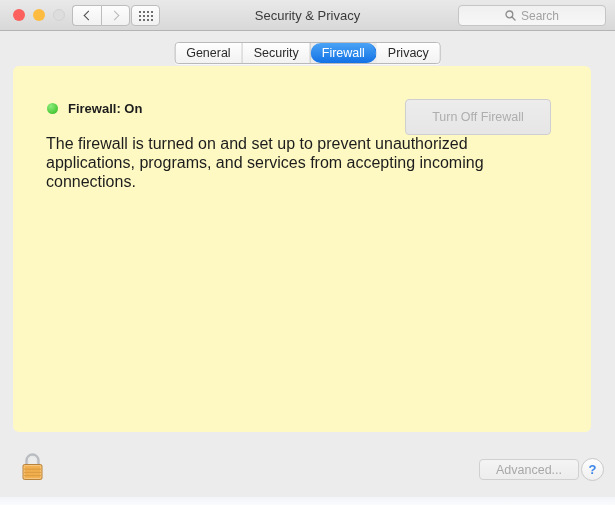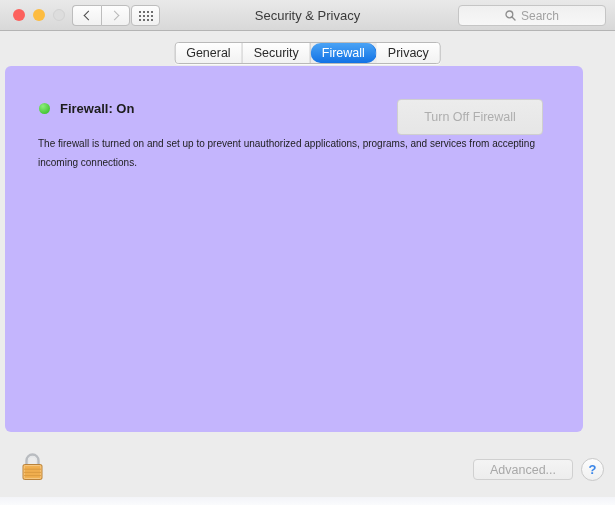--- a/index.html
+++ b/index.html
@@ -155,23 +155,23 @@
   .tab.selected {
     background: linear-gradient(to bottom, #4aa3f5 0%, #1272e5 100%);
     color: #ffffff;
     border-right-color: #1272e5;
     border-radius: 10px;
   }
 
   
   #panel {
     position: absolute;
-    left: 5px; top: 66px;
+    left: 13px; top: 66px;
     width: 578px; height: 366px;
-    background: #c4b5fd;
+    background: #fef9c3;
     border-radius: 6px;
   }
 
   #status-row {
     position: absolute;
     left: 34px; top: 35px;
     display: flex;
     align-items: center;
     gap: 10px;
   }
@@ -183,21 +183,21 @@
   #status-label {
     font-size: 13px;
     font-weight: bold;
     color: #1d1d1d;
   }
 
   #description {
     position: absolute;
     left: 33px; top: 68px;
     width: 510px;
-    font-size: 10px;
+    font-size: 16px;
     line-height: 19px;
     color: #1d1d1d;
   }
 
   .panel-btn {
     position: absolute;
     width: 146px; height: 36px;
     background: linear-gradient(to bottom, #ececec 0%, #e6e6e6 100%);
     border: 1px solid #cfcfcf;
     border-radius: 4px;
@@ -219,21 +219,21 @@
     align-items: center;
     gap: 12px;
   }
   #lock-text {
     font-size: 12.5px;
     color: #1d1d1d;
   }
 
   #btn-advanced {
     position: absolute;
-    right: 42px; top: 459px;
+    right: 36px; top: 459px;
     width: 100px; height: 21px;
     background: linear-gradient(to bottom, #f4f4f4 0%, #ededed 100%);
     border: 1px solid #d0d0d0;
     border-radius: 4px;
     box-sizing: border-box;
     font-size: 12.5px;
     color: #a8a8a8;
     display: flex;
     align-items: center;
     justify-content: center;

